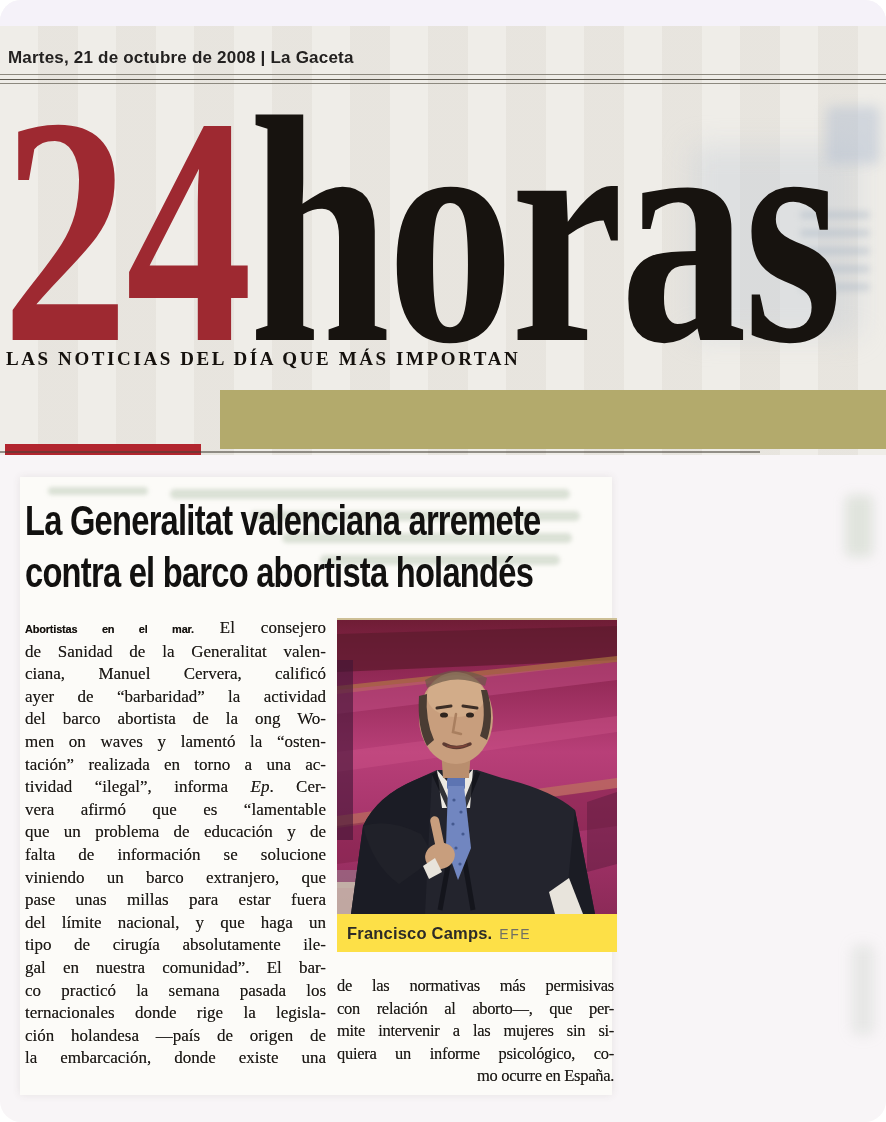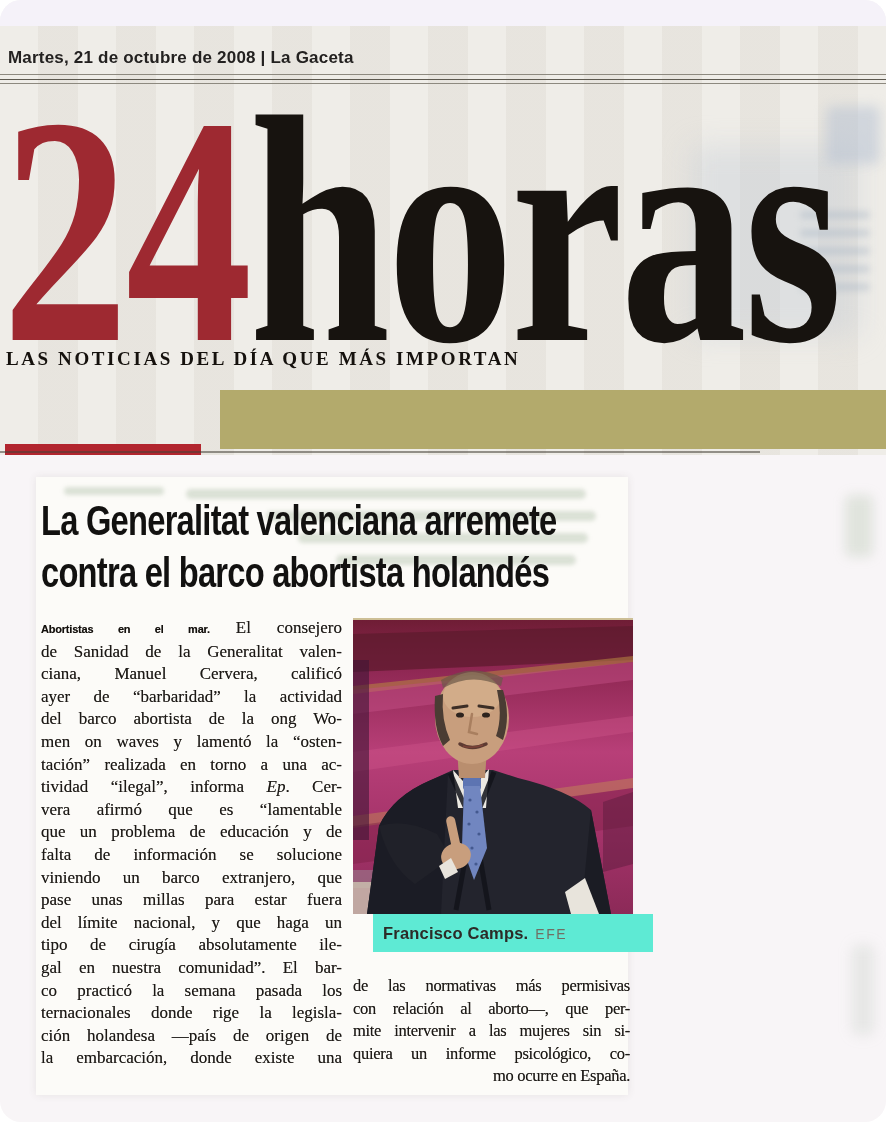--- a/index.html
+++ b/index.html
@@ -31,21 +31,21 @@
   .band .redbox span{color:#fdfcf8;font-weight:bold;font-size:33px;letter-spacing:1px;padding-left:30px;}
   .scanline{position:absolute;left:0;top:425px;width:760px;height:2px;background:rgba(70,66,56,.55);}
 
   
   .ghost{position:absolute;border-radius:6px;pointer-events:none;}
   .g-m1{left:690px;top:120px;width:170px;height:190px;background:rgba(198,205,216,.40);filter:blur(14px);}
   .g-m2{left:826px;top:80px;width:54px;height:58px;background:rgba(180,192,210,.50);filter:blur(6px);}
   .g-mline{width:70px;height:8px;left:800px;background:rgba(150,165,185,.30);filter:blur(3px);}
 
   
-  .clip{position:absolute;left:36px;top:477px;width:592px;height:618px;
+  .clip{position:absolute;left:20px;top:477px;width:592px;height:618px;
         background:#fcfbf8;box-shadow:0 0 8px rgba(80,70,60,.10);}
   .g-paper{background:rgba(125,150,115,.26);filter:blur(2px);height:10px;}
   .headline{position:absolute;left:5px;white-space:nowrap;
             font-weight:bold;font-size:43px;letter-spacing:-1px;color:#121110;
             transform:scaleX(0.76);transform-origin:0 50%;line-height:1;}
   .hl1{top:22px;}
   .hl2{top:74px;}
 
   .colL{position:absolute;left:5px;top:140px;width:301px;
         font-family:"Liberation Serif",serif;font-size:17px;line-height:22.6px;
@@ -54,22 +54,22 @@
         font-family:"Liberation Serif",serif;font-size:16.5px;letter-spacing:-.3px;
         line-height:22.6px;color:#1c1916;text-shadow:0 0 .5px rgba(20,15,10,.55);}
   .jline{text-align:justify;text-align-last:justify;}
   .plainline{text-align:right;}
   .lede-b{font-family:"Liberation Sans",sans-serif;font-weight:bold;font-size:11px;
           letter-spacing:-.2px;color:#14110e;}
   .ital{font-style:italic;}
 
   .photo{position:absolute;left:317px;top:141px;width:280px;height:294px;
          border-top:2px solid #cdbf96;box-sizing:content-box;}
-  .caption{position:absolute;left:317px;top:437px;width:280px;height:38px;background:#5eead4;
-           display:flex;align-items:center;box-sizing:border-box;padding:0 10px;margin-left:20px;}
+  .caption{position:absolute;left:317px;top:437px;width:280px;height:38px;background:#fde047;
+           display:flex;align-items:center;box-sizing:border-box;padding:0 10px;}
   .cap-name{font-weight:bold;font-size:16.5px;color:#2c2b27;letter-spacing:.2px;}
   .cap-credit{font-size:14px;color:#716f64;letter-spacing:1.5px;margin-left:7px;padding-top:2px;}
 
   .g-r1{left:845px;top:495px;width:28px;height:62px;background:rgba(140,170,130,.22);filter:blur(6px);}
   .g-r2{left:852px;top:945px;width:22px;height:90px;background:rgba(150,165,150,.18);filter:blur(7px);}
 </style>
 </head>
 <body>
 
 <div id="page">

